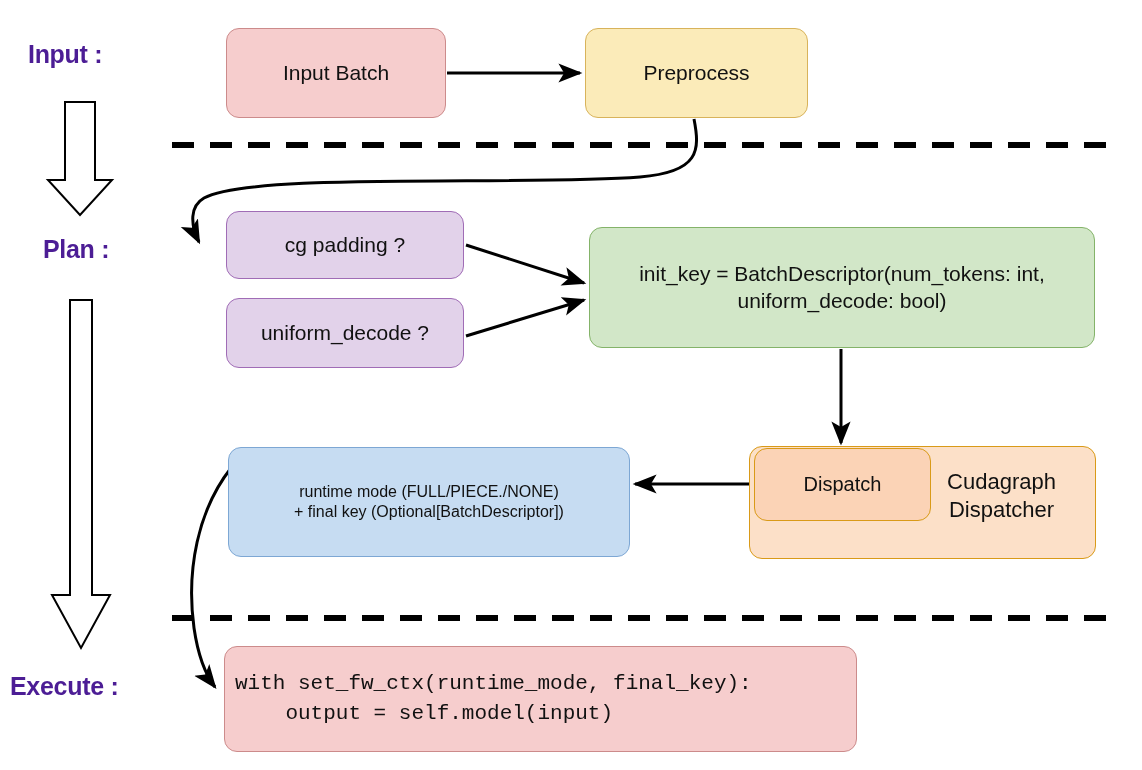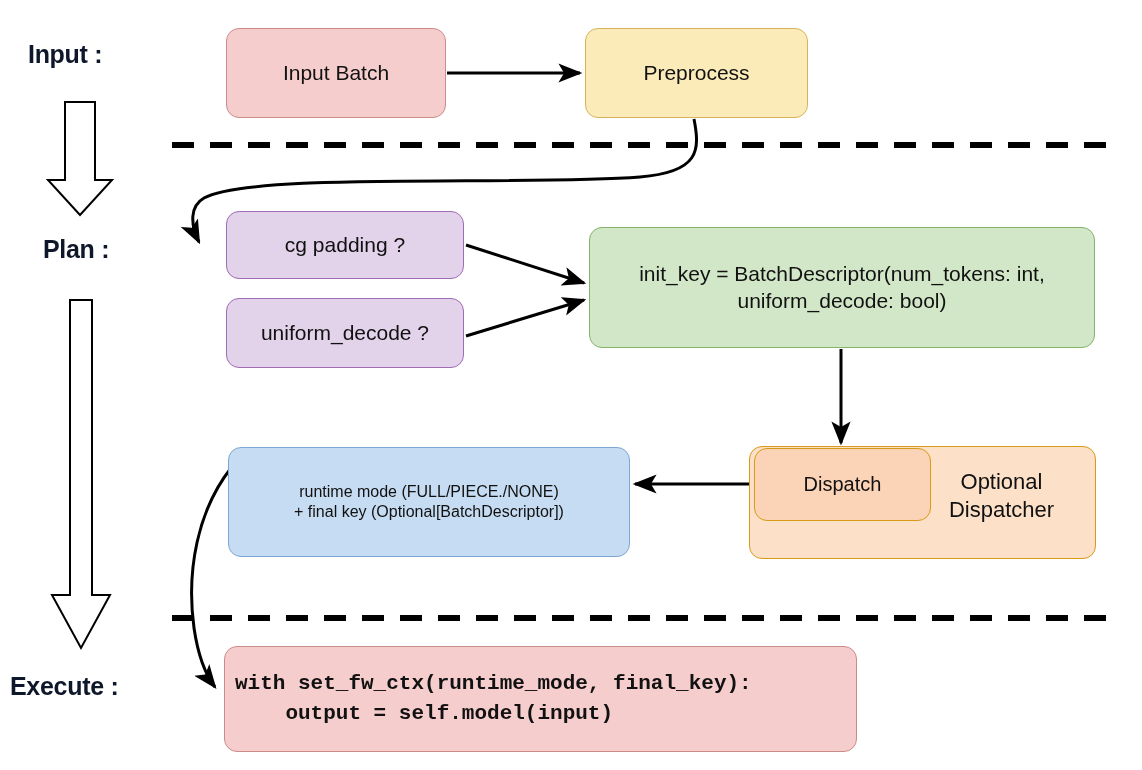--- a/index.html
+++ b/index.html
@@ -22,21 +22,21 @@
     left: 0;
     top: 0;
     width: 1142px;
     height: 770px;
     pointer-events: none;
   }
   .stage-label {
     position: absolute;
     font-weight: bold;
     font-size: 25px;
-    color: #0f172a;
+    color: #4c1d95;
     letter-spacing: -0.3px;
     white-space: nowrap;
   }
   .node {
     position: absolute;
     box-sizing: border-box;
     border-radius: 13px;
     border: 1.6px solid #777;
     display: flex;
     align-items: center;
@@ -171,32 +171,32 @@
     <span class="node-line">uniform_decode ?</span>
   </div>
 
   <div class="node node-green" style="left:589px; top:227px; width:506px; height:121px; flex-direction:column;">
     <span class="node-line">init_key = BatchDescriptor(num_tokens: int,</span>
     <span class="node-line">uniform_decode: bool)</span>
   </div>
 
   <div class="node node-dispatcher-outer" style="left:749px; top:446px; width:347px; height:113px;">
     <div class="dispatcher-title">
-      <span class="node-line">Optional</span>
+      <span class="node-line">Cudagraph</span>
       <span class="node-line">Dispatcher</span>
     </div>
   </div>
 
   <div class="node node-dispatch-inner" style="left:754px; top:448px; width:177px; height:73px;">
     <span class="node-line">Dispatch</span>
   </div>
 
   <div class="node node-blue" style="left:228px; top:447px; width:402px; height:110px;">
     <span class="node-line">runtime mode (FULL/PIECE./NONE)</span>
     <span class="node-line">+ final key (Optional[BatchDescriptor])</span>
   </div>
 
-  <div class="node node-code" style="left:224px; top:646px; width:633px; height:106px;font-weight:bold;">
+  <div class="node node-code" style="left:224px; top:646px; width:633px; height:106px;">
     <div class="code-pre"><span>with set_fw_ctx(runtime_mode, final_key):</span>
 <span>    output = self.model(input)</span></div>
   </div>
 
 </div>
 
 </body></html>

